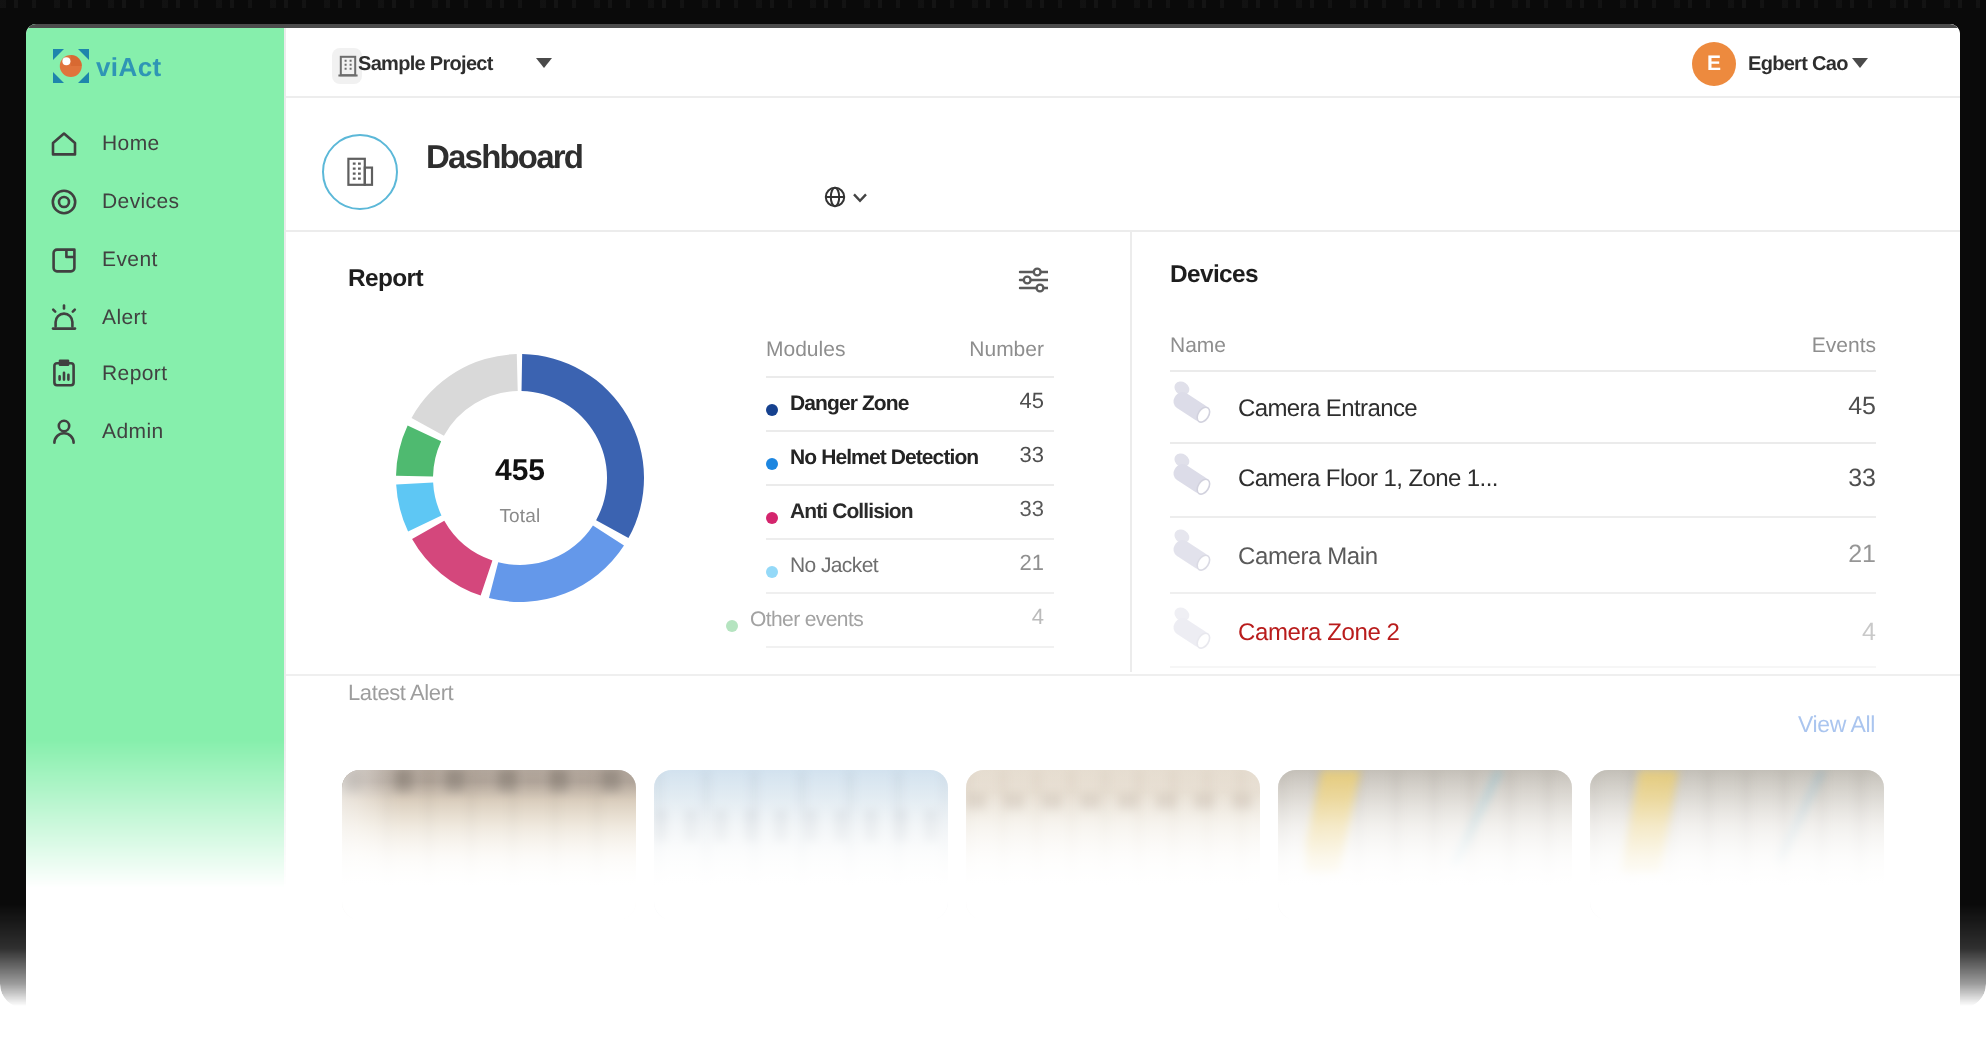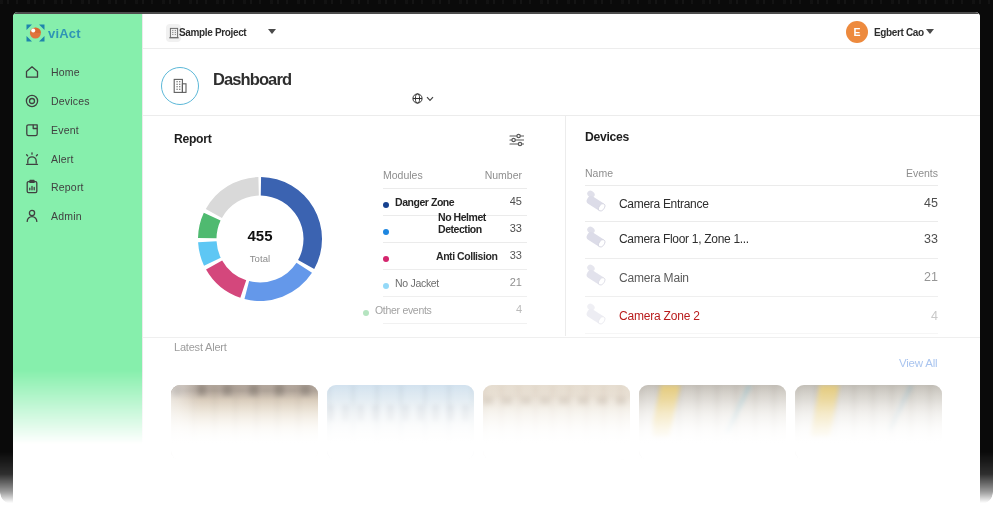--- a/index.html
+++ b/index.html
@@ -166,25 +166,25 @@
     <span class="num" style="left:409px;top:156.5px;width:100px;font-size:10.5px;color:#8e8e8e;">Number</span>
     <div class="divh" style="left:370px;top:175.5px;width:144px;background:#ebebeb;"></div>
     <div class="lrow" style="left:370px;top:182px;width:144px;height:14px;">
         <span class="dot" style="background:#16418f;"></span>
         <span style="font-size:10.5px;font-weight:700;letter-spacing:-.45px;color:#242424;">Danger Zone</span>
       </div>
     <span class="num" style="left:409px;top:183px;width:100px;color:#4e4e4e;">45</span>
     <div class="divh" style="left:370px;top:202.5px;width:144px;background:#ebebeb;"></div>
     <div class="lrow" style="left:370px;top:209px;width:144px;height:14px;">
         <span class="dot" style="background:#1d86e0;"></span>
-        <span style="font-size:10.5px;font-weight:700;letter-spacing:-.45px;color:#242424;margin-left:43px;">No Helmet Detection</span>
+        <span style="font-size:10.5px;font-weight:700;letter-spacing:-.45px;color:#242424;">No Helmet Detection</span>
       </div>
     <span class="num" style="left:409px;top:210px;width:100px;color:#4e4e4e;">33</span>
     <div class="divh" style="left:370px;top:229.5px;width:144px;background:#ebebeb;"></div>
-    <div class="lrow" style="left:370px;top:236px;width:144px;height:14px;gap:41px;">
+    <div class="lrow" style="left:370px;top:236px;width:144px;height:14px;">
         <span class="dot" style="background:#d4256d;"></span>
         <span style="font-size:10.5px;font-weight:700;letter-spacing:-.45px;color:#2a2a2a;">Anti Collision</span>
       </div>
     <span class="num" style="left:409px;top:237px;width:100px;color:#585858;">33</span>
     <div class="divh" style="left:370px;top:256.5px;width:144px;background:#ededed;"></div>
     <div class="lrow" style="left:370px;top:263px;width:144px;height:14px;">
         <span class="dot" style="background:#94d9f8;"></span>
         <span style="font-size:10.5px;letter-spacing:-.3px;color:#6e6e6e;">No Jacket</span>
       </div>
     <span class="num" style="left:409px;top:264px;width:100px;color:#909090;">21</span>

